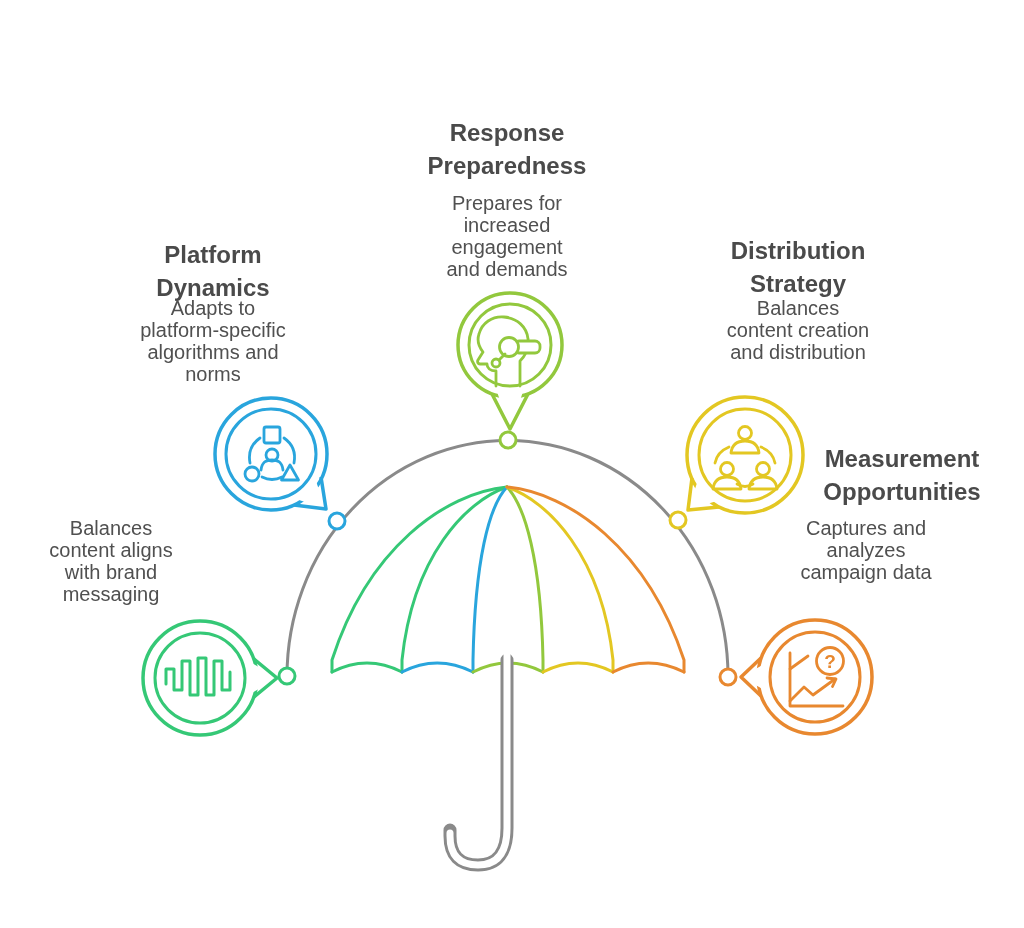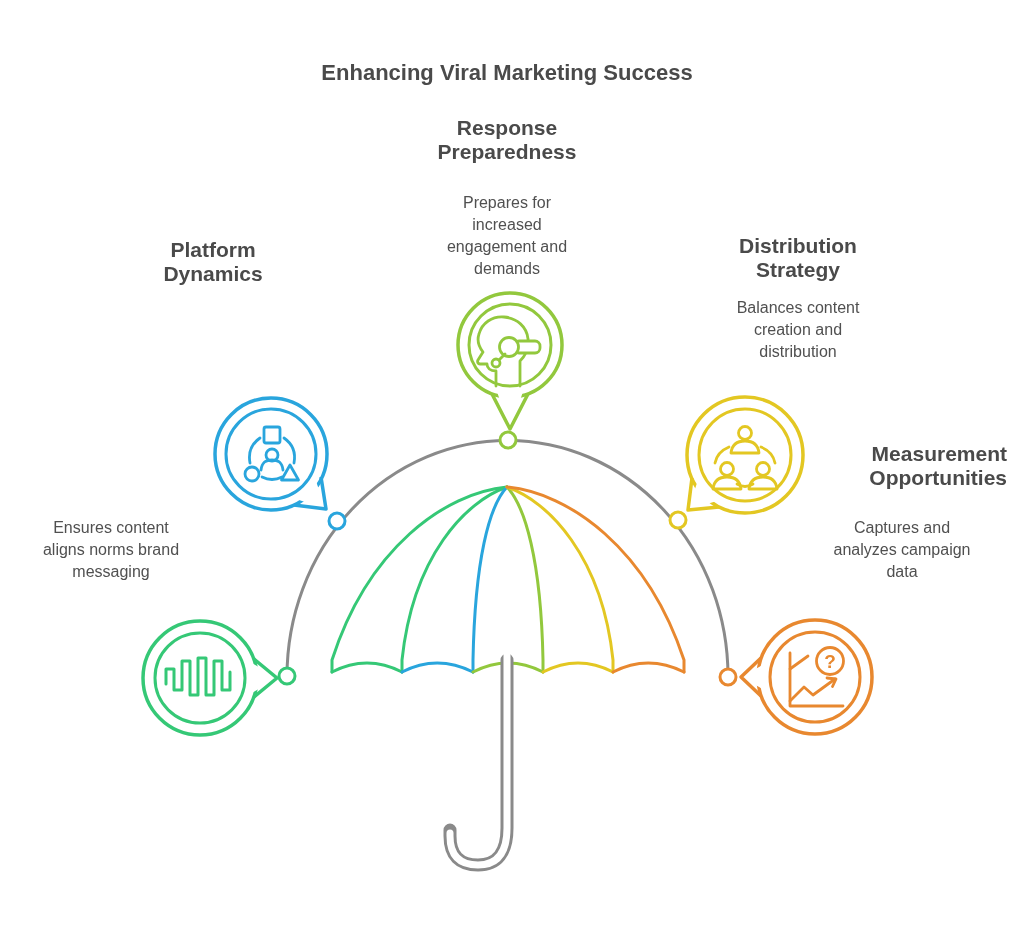--- a/index.html
+++ b/index.html
@@ -3,22 +3,22 @@
 <meta charset="utf-8">
 <style>
   html,body{margin:0;padding:0;background:#ffffff;}
   .canvas{
     position:relative;width:1024px;height:928px;background:#ffffff;overflow:hidden;
     font-family:"Liberation Sans", sans-serif;
   }
   .canvas svg{position:absolute;left:0;top:0;}
   .label{position:absolute;transform:translateX(-50%);text-align:center;}
   .main-title{font-size:22px;font-weight:bold;color:#4a4a4a;white-space:nowrap;}
-  .sec-h{font-size:21px;font-weight:bold;color:#4a4a4a;line-height:24px;}
-  .sec-b{font-size:16px;color:#505050;line-height:22px;}
+  .sec-h{font-size:24px;font-weight:bold;color:#4a4a4a;line-height:33px;}
+  .sec-b{font-size:20px;color:#505050;line-height:22px;}
 </style>
 </head>
 <body>
 
 <div class="canvas">
 
   <svg width="1024" height="928" viewBox="0 0 1024 928">
 
     <g fill="none" stroke-width="3" stroke="#8a8a8a">
       <path d="M 287 676 A 220.5 236 0 0 1 728 677"></path>
@@ -129,28 +129,28 @@
         <path d="M 790 653 L 790 706 L 843 706"></path>
         <path d="M 790 669 L 808 656"></path>
         <path d="M 790 701 L 804 687 L 813 695 L 835 679"></path>
         <path d="M 827 678 L 836 679 L 832.5 686.5"></path>
         <circle cx="830" cy="661" r="13.5" fill="#ffffff"></circle>
         <text x="830" y="668" text-anchor="middle" font-family="Liberation Sans, sans-serif" font-size="19" font-weight="bold" stroke="none" fill="#e8882f">?</text>
       </g>
     </g>
   </svg>
 
-  <div class="label main-title" style="left:507px;top:60px;">Enhancing Viral Marketing Success</div>
 
   <div class="label sec-h" style="left:507px;top:116px;width:240px;">Response Preparedness</div>
   <div class="label sec-b" style="left:507px;top:192px;width:150px;">Prepares for increased engagement and demands</div>
 
   <div class="label sec-h" style="left:213px;top:222px;width:170px;margin-top:16px;">Platform Dynamics</div>
+  <div class="label sec-b" style="left:213px;top:297px;width:160px;">Adapts to platform-specific algorithms and norms</div>
 
   <div class="label sec-h" style="left:798px;top:222px;width:170px;margin-top:12px;">Distribution Strategy</div>
   <div class="label sec-b" style="left:798px;top:297px;width:150px;">Balances content creation and distribution</div>
 
-  <div class="label sec-b" style="left:111px;top:517px;width:150px;">Ensures content aligns norms brand messaging</div>
+  <div class="label sec-b" style="left:111px;top:517px;width:150px;">Balances content aligns with brand messaging</div>
 
-  <div class="label sec-h" style="left:902px;top:442px;width:210px;text-align:right;">Measurement Opportunities</div>
-  <div class="label sec-b" style="left:902px;top:517px;width:150px;">Captures and analyzes campaign data</div>
+  <div class="label sec-h" style="left:902px;top:442px;width:210px;">Measurement Opportunities</div>
+  <div class="label sec-b" style="left:866px;top:517px;width:150px;">Captures and analyzes campaign data</div>
 
 </div>
 
 </body></html>

